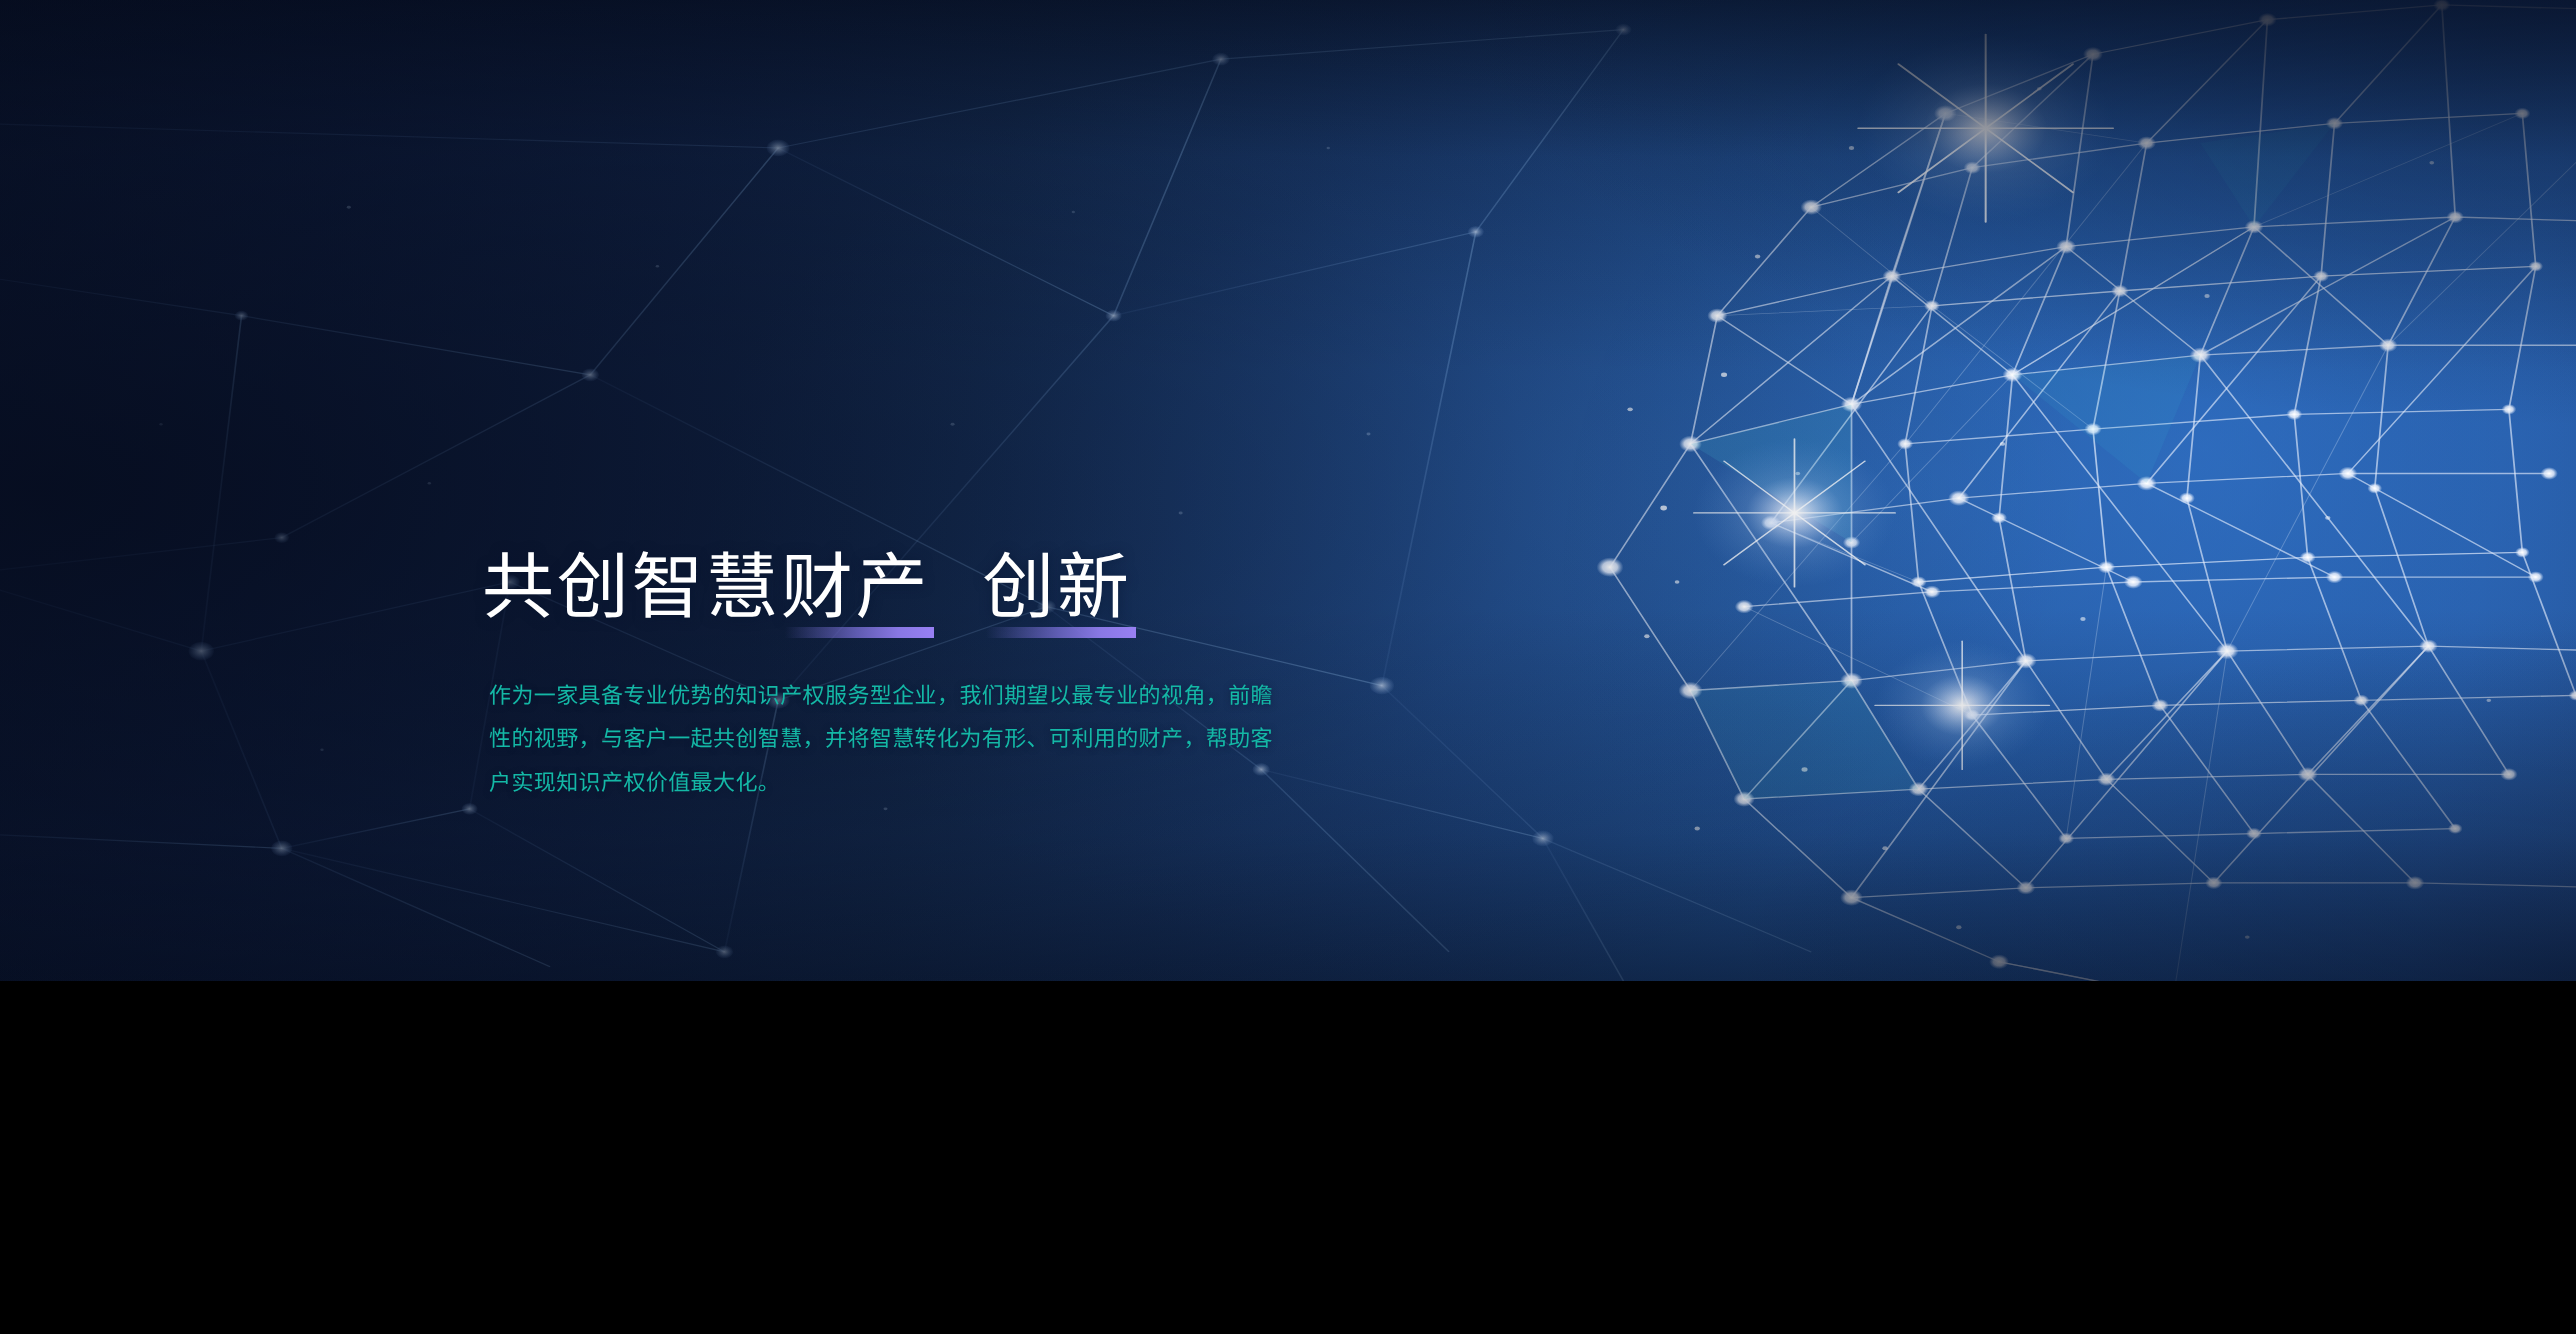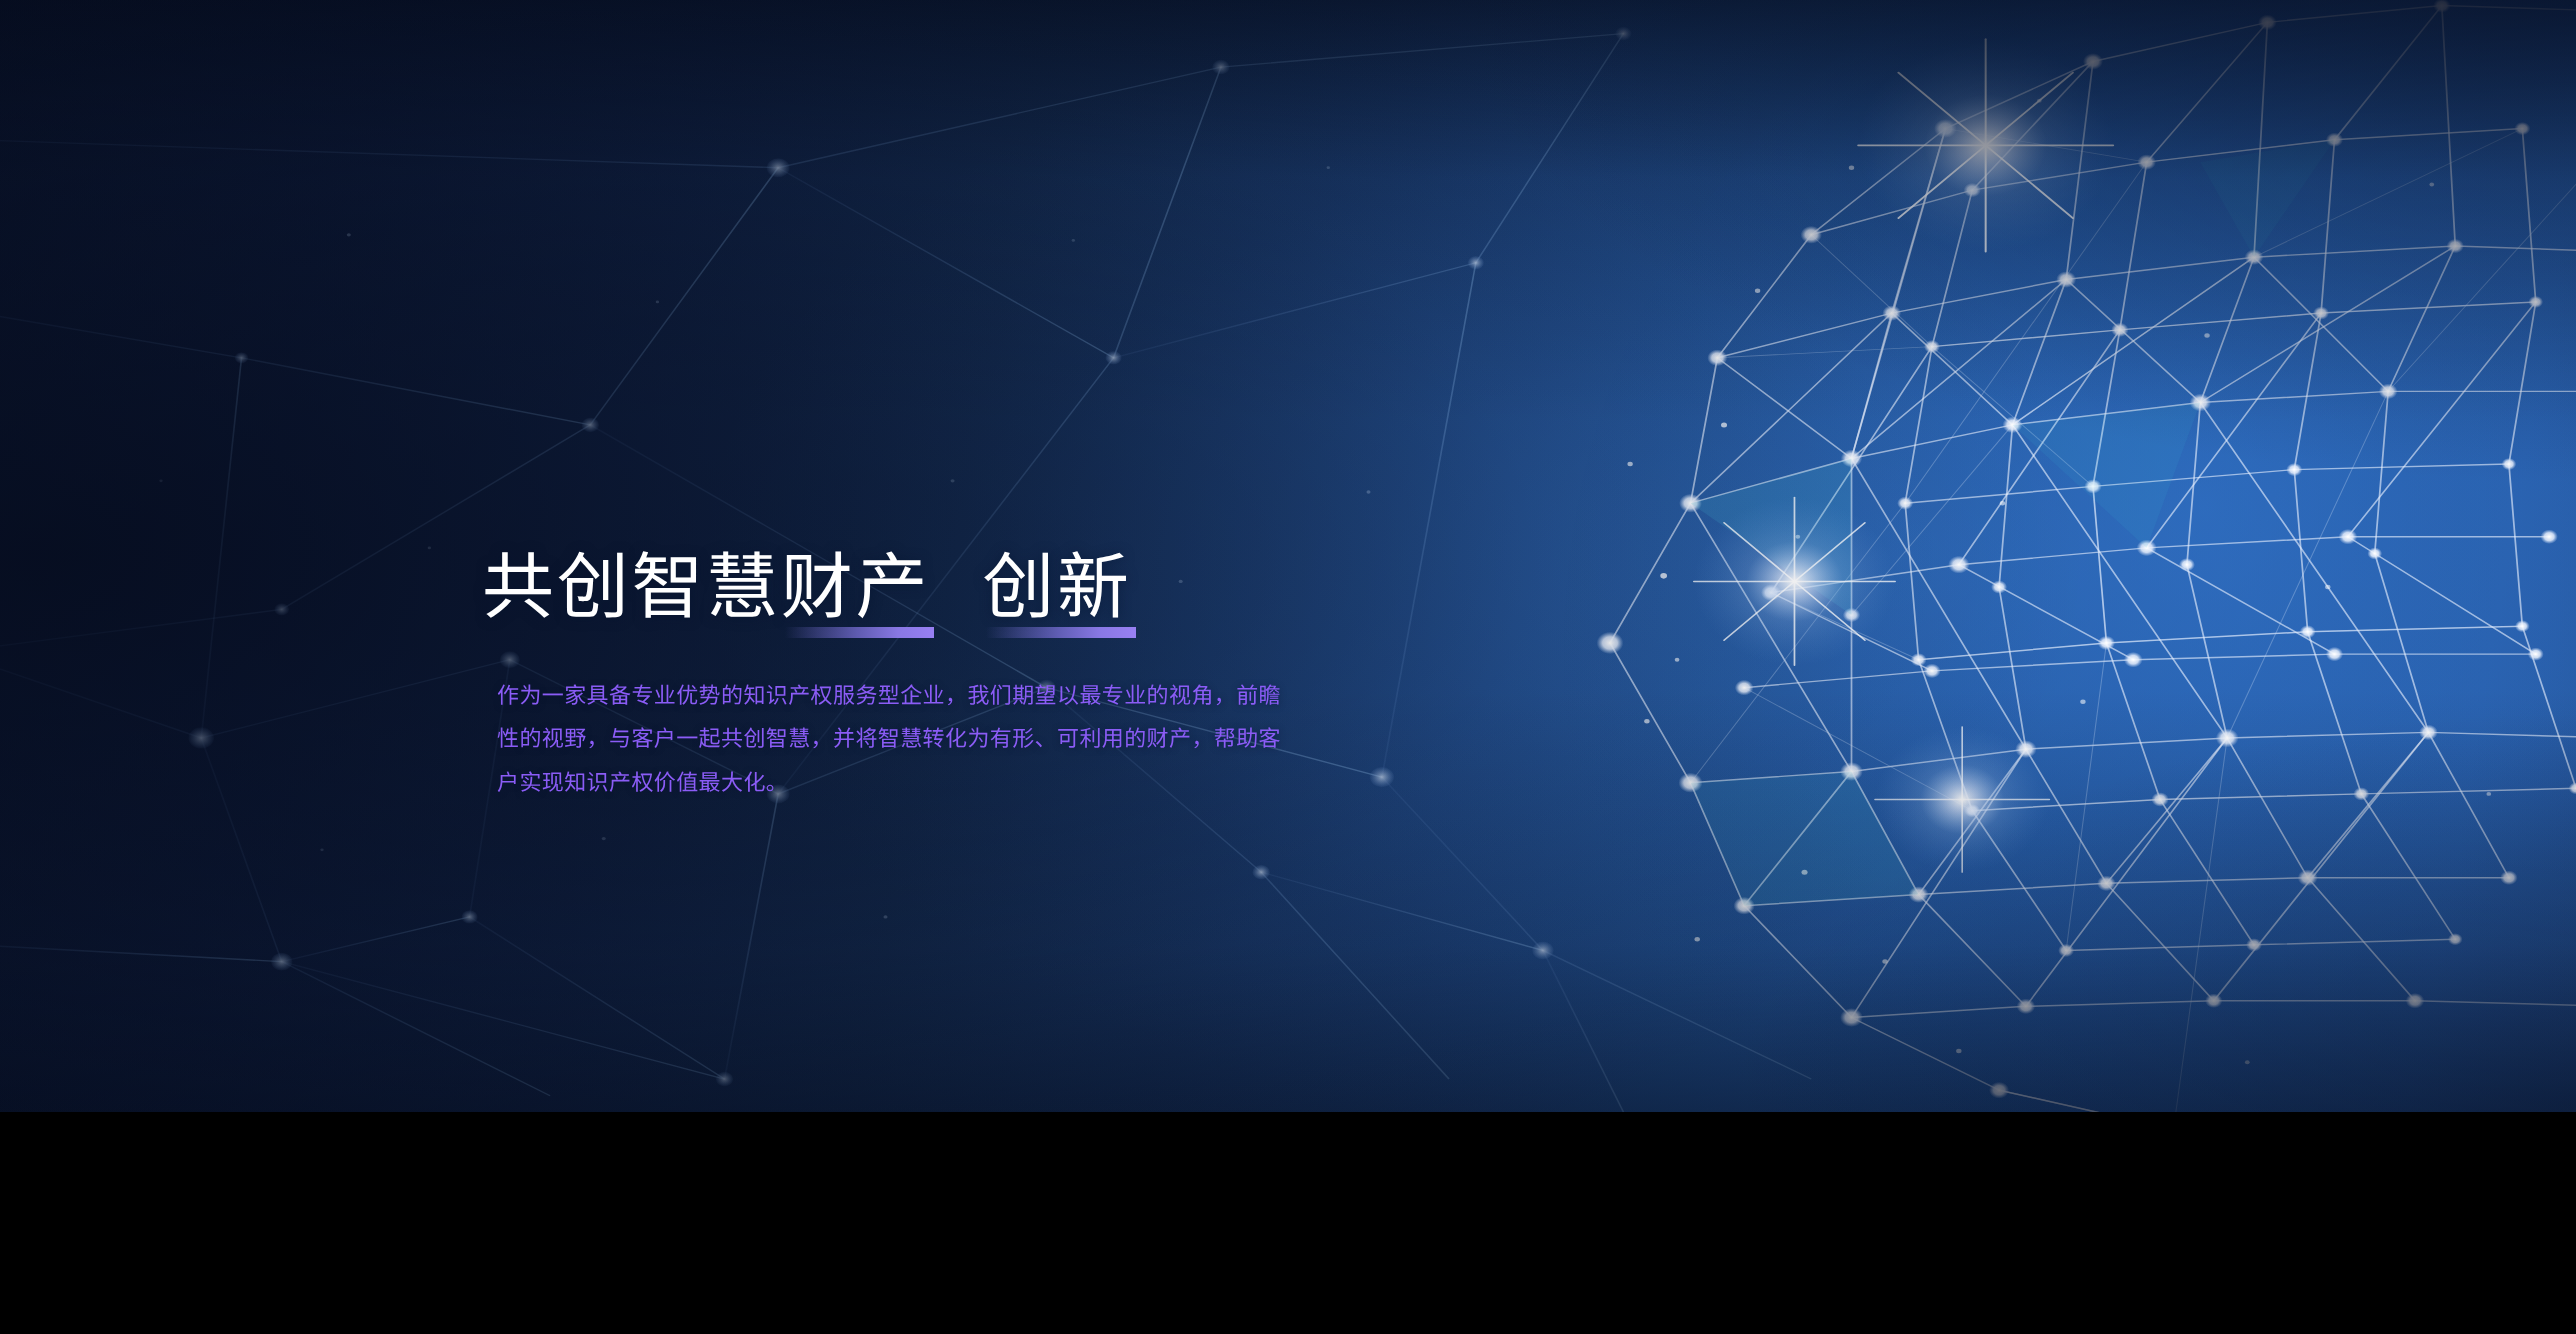--- a/index.html
+++ b/index.html
@@ -4,21 +4,21 @@
 <title>Banner</title>
 <style>
   html, body {
     margin: 0;
     padding: 0;
     background: #000;
   }
   #stage {
     position: relative;
     width: 2576px;
-    height: 1112px;
+    height: 981px;
     overflow: hidden;
     font-family: "Liberation Sans", "DejaVu Sans", sans-serif;
     background: #0d1a38;
   }
 
   
   .layer { position: absolute; inset: 0; }
 
   
   .bg-base {
@@ -102,27 +102,27 @@
     bottom: 0;
     height: 10.7px;
     background: linear-gradient(90deg,
       rgba(120,110,215,0) 0%,
       rgba(120,112,216,.35) 22%,
       rgba(128,116,224,.70) 48%,
       rgba(143,124,236,.95) 76%,
       rgba(152,128,243,1) 100%);
   }
   .desc {
-    margin: 36px 0 0 15px;
+    margin: 36px 0 0 7px;
     max-width: 792px;
     font-size: 22px;
     line-height: 1.98;
     font-weight: 400;
     letter-spacing: 0.4px;
-    color: #8b5cf6;
+    color: #14b8a6;
     text-shadow: 0 0.7px 6.7px rgba(6,18,45,.55);
   }
 </style>
 </head>
 <body>
 
 <div id="stage">
 
   <div class="layer bg-base"></div>
   <div class="layer bg-globeglow"></div>

